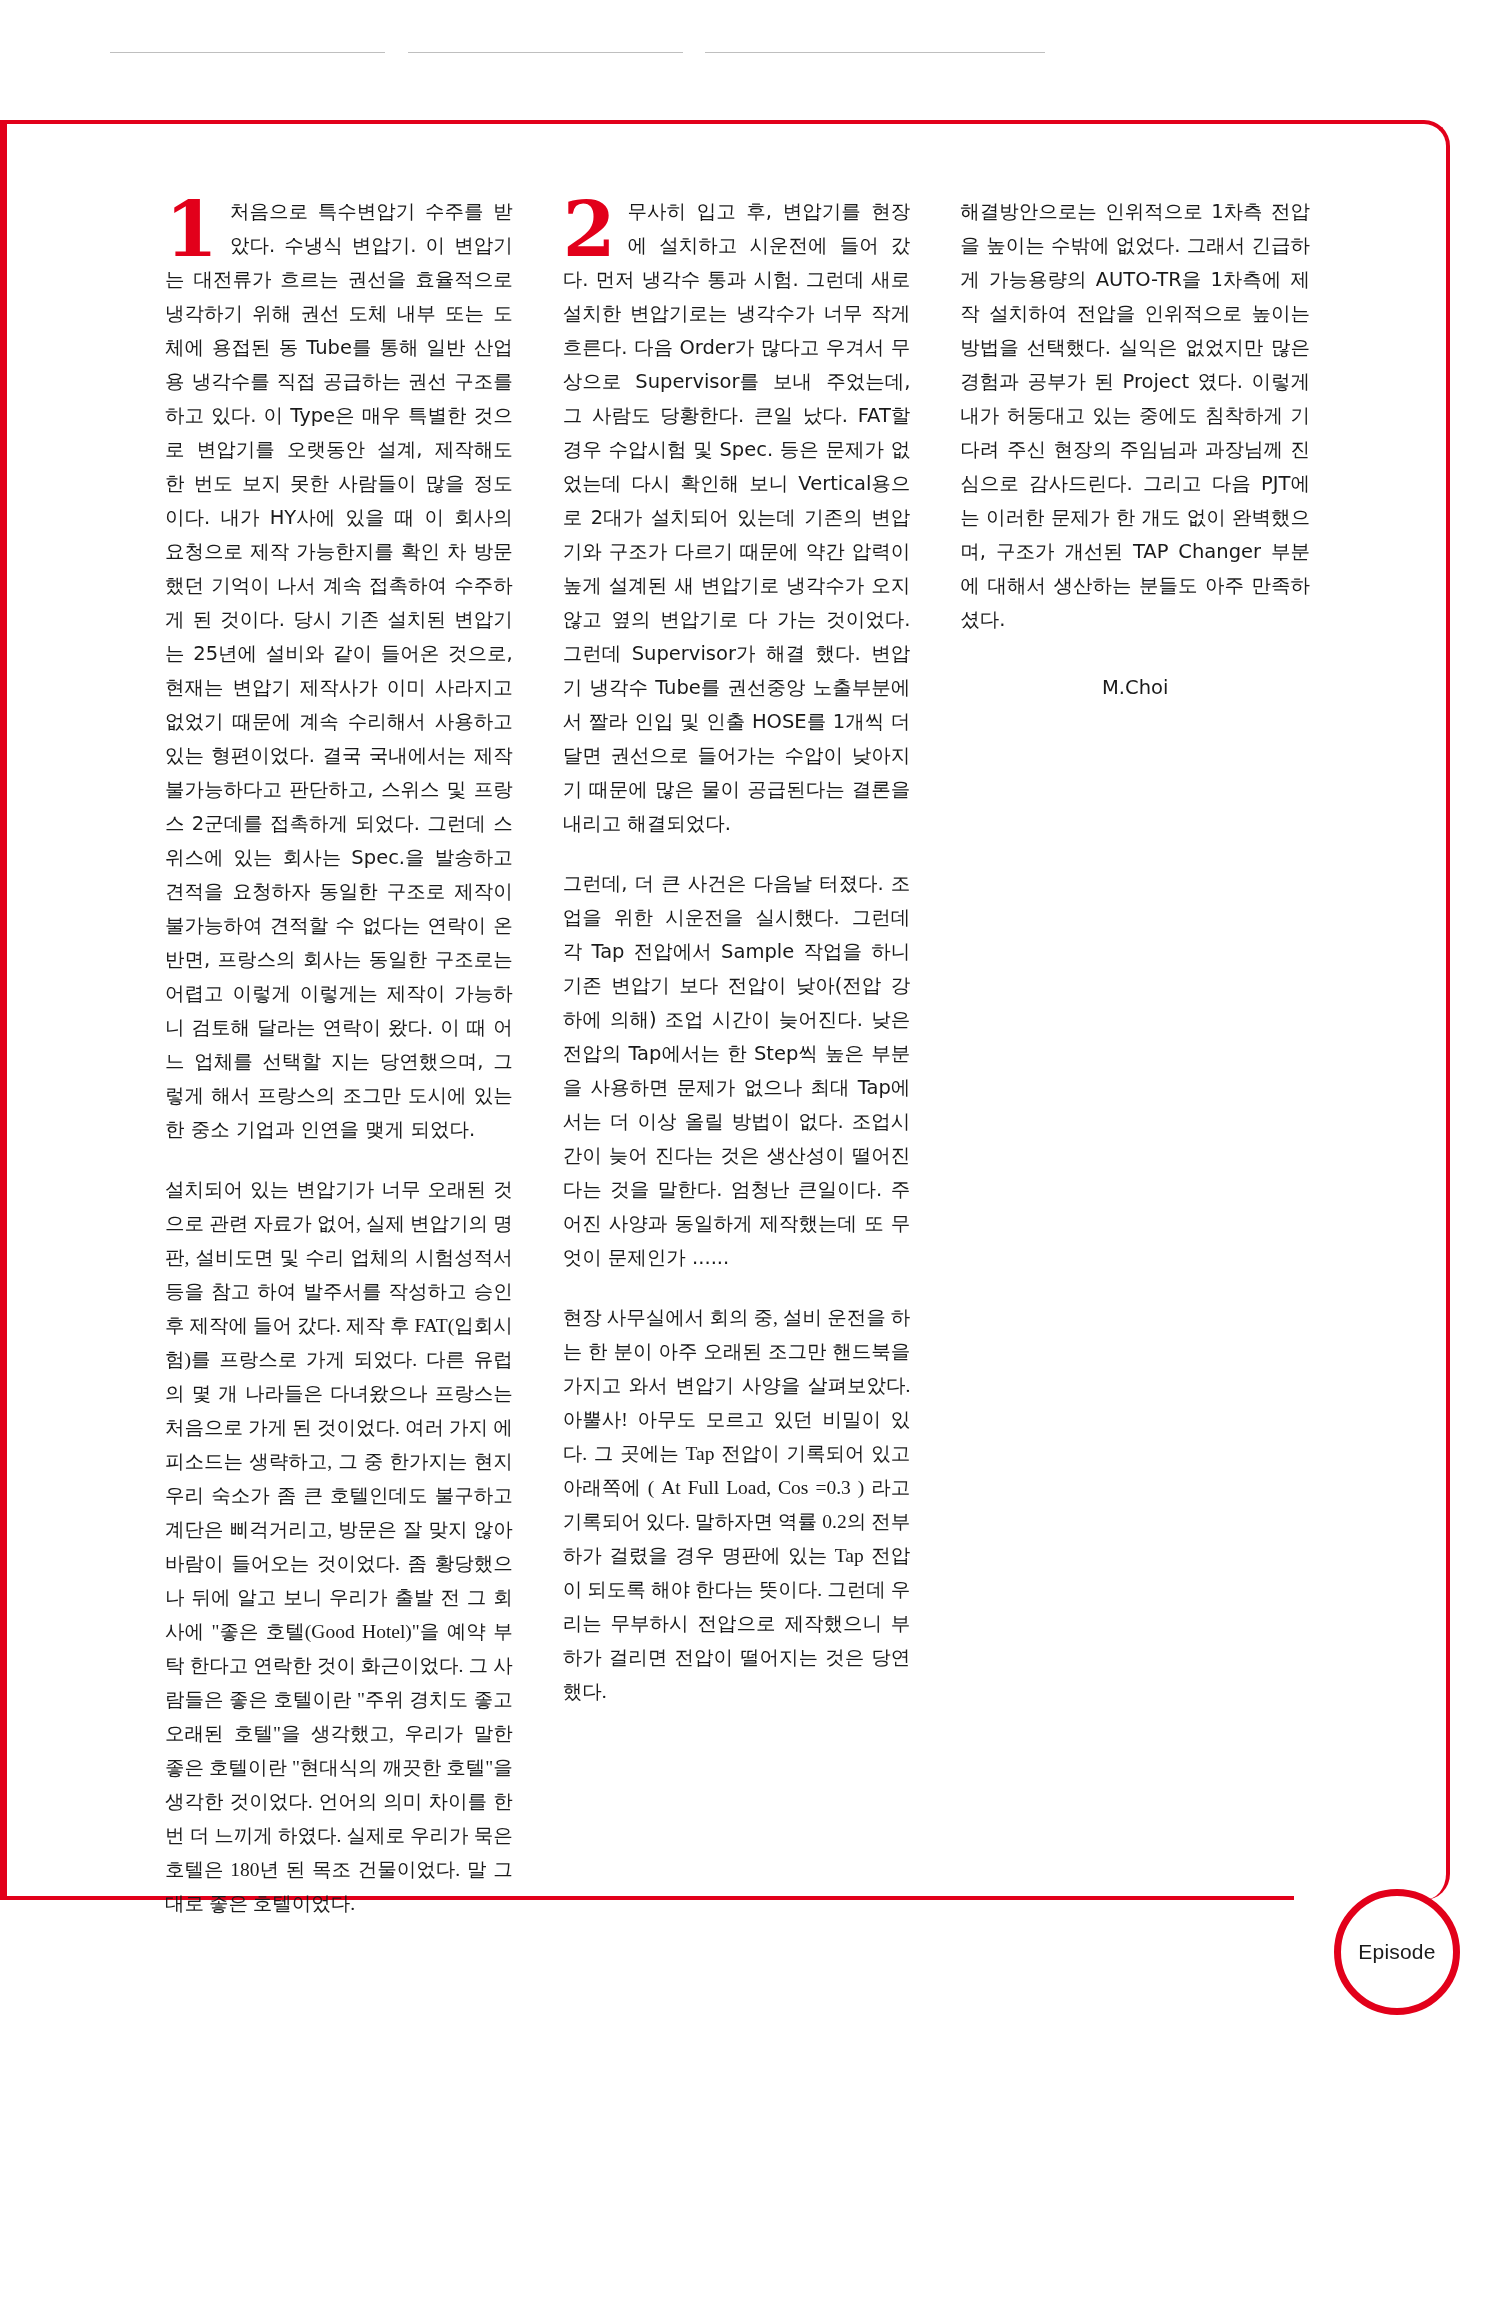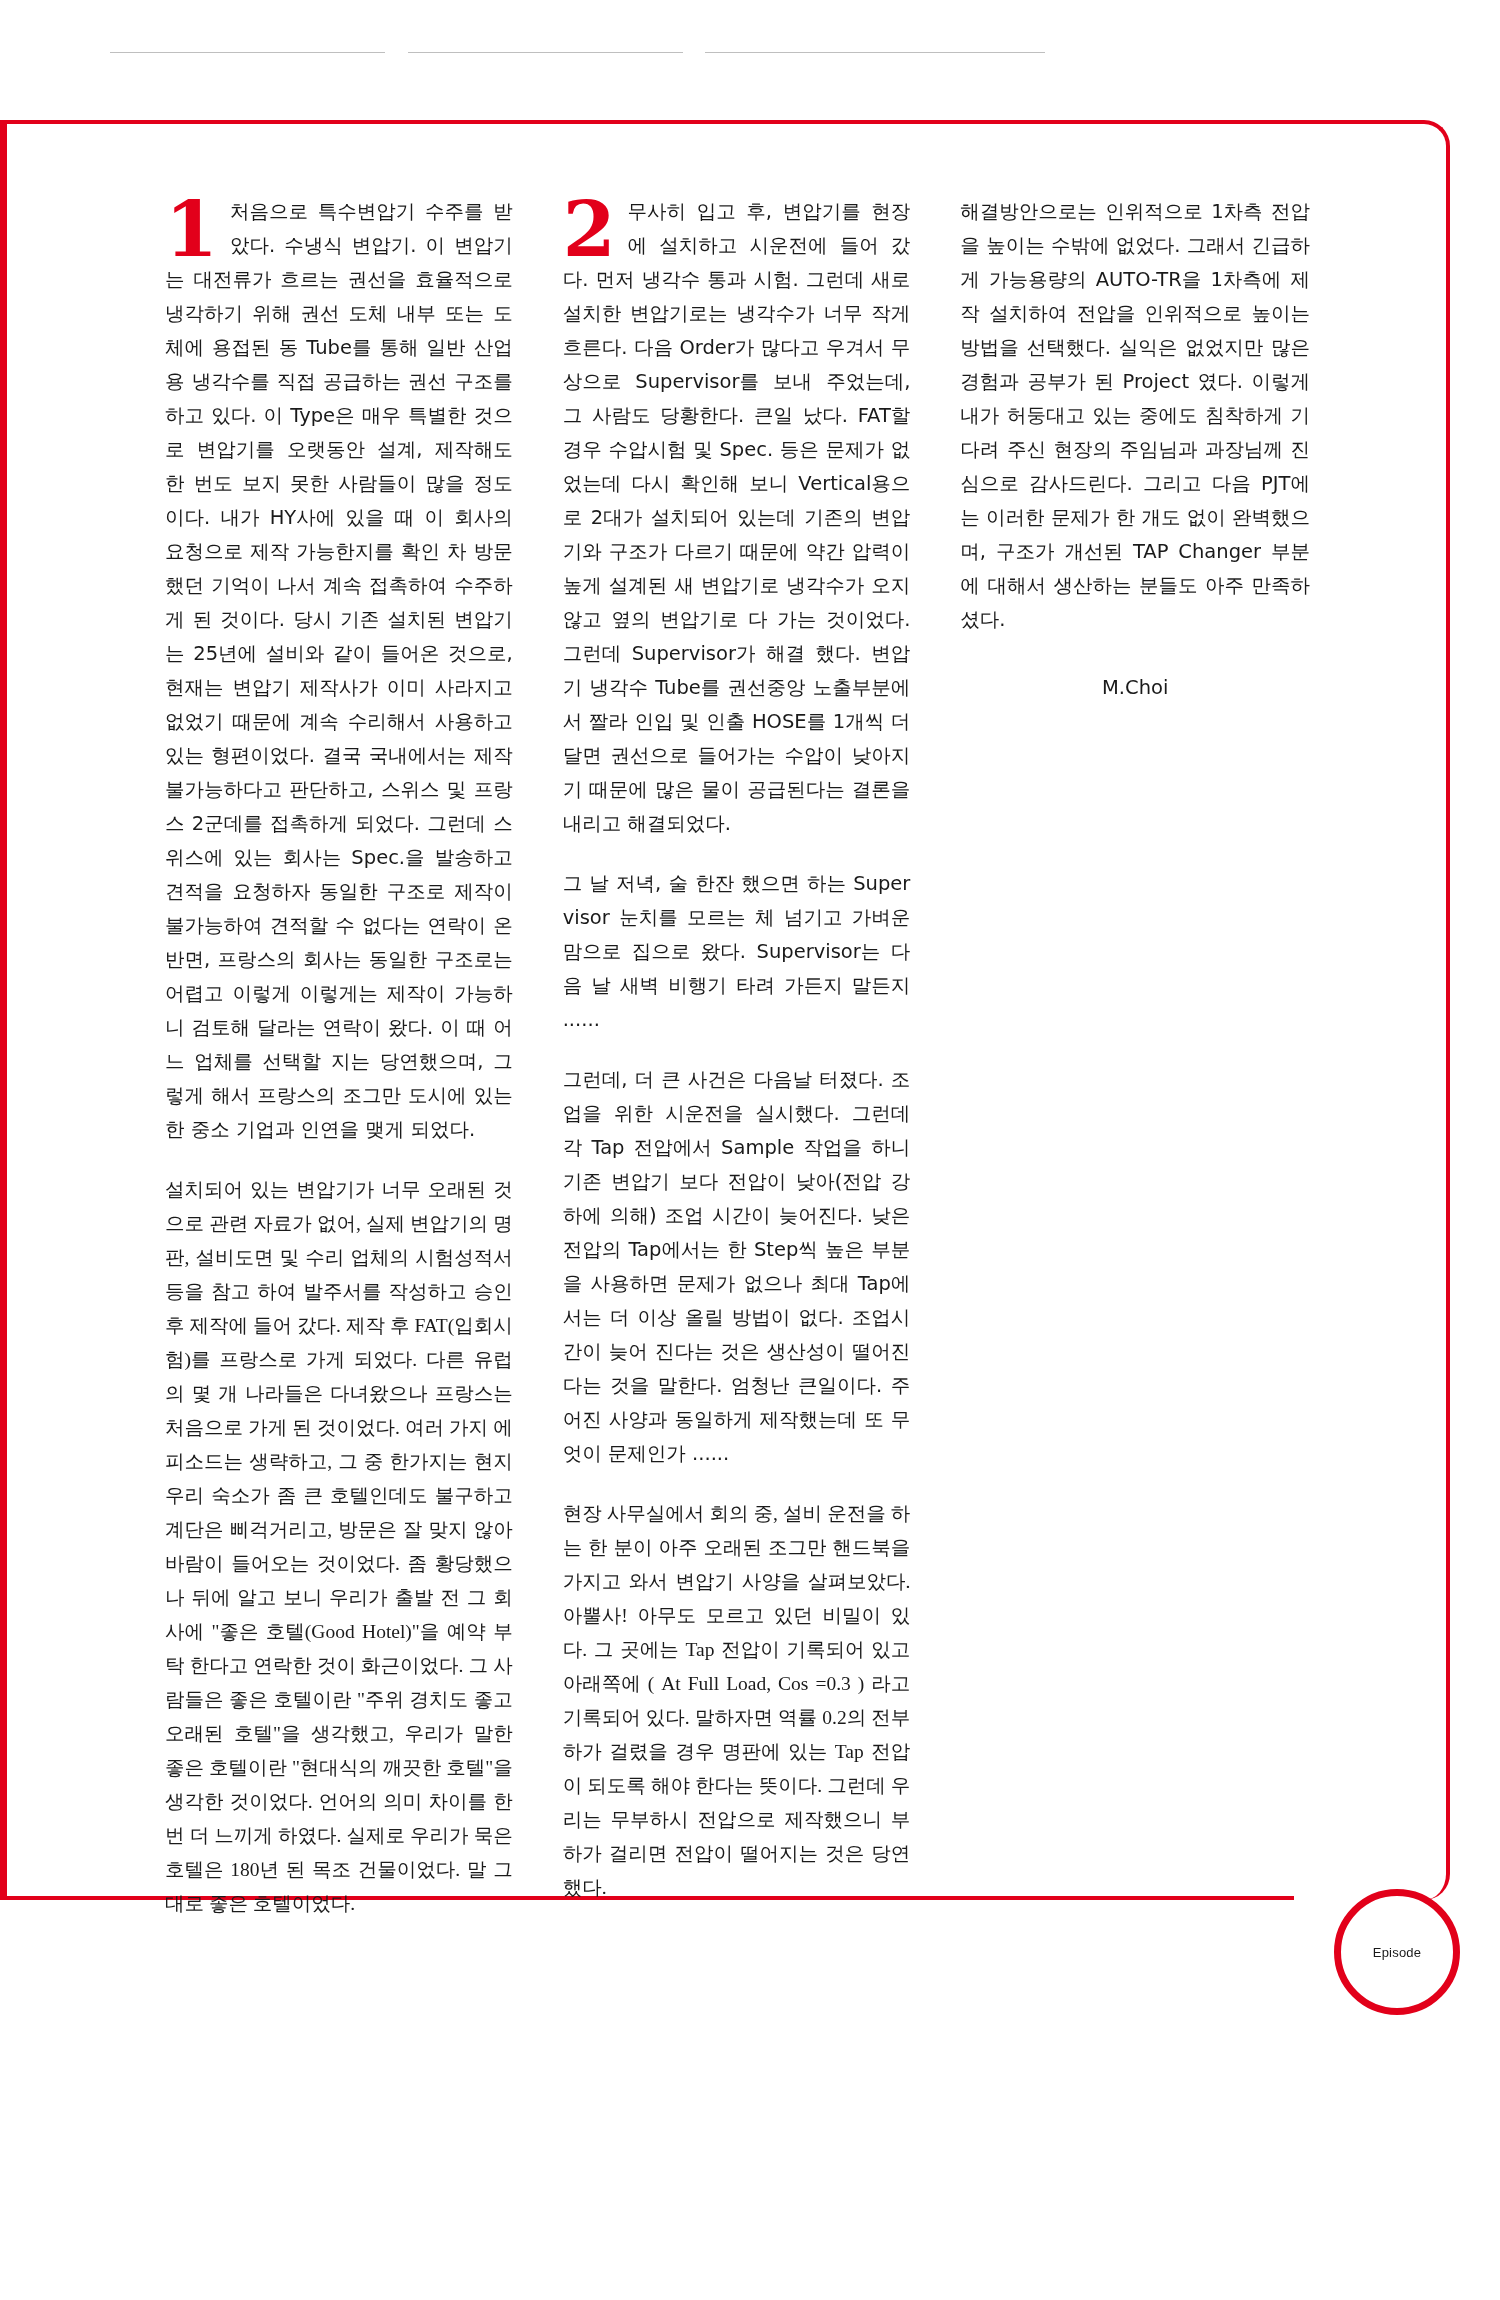--- a/index.html
+++ b/index.html
@@ -63,21 +63,21 @@
     right: 40px;
     bottom: 285px;
     width: 112px;
     height: 112px;
     border-radius: 50%;
     border: 7px solid #e2001a;
     background: #ffffff;
     display: flex;
     align-items: center;
     justify-content: center;
-    font-size: 13px;
+    font-size: 21px;
     color: #1a1a1a;
     letter-spacing: .2px;
     font-family: "Liberation Sans", sans-serif;
   }
 
   
   .columns {
     position: absolute;
     left: 165px;
     top: 195px;
@@ -143,21 +143,20 @@
       <p class="para dropcap-para">
         <span class="dropcap">1</span><span>처음으로 특수변압기 수주를 받았다. 수냉식 변압기. 이 변압기는 대전류가 흐르는 권선을 효율적으로 냉각하기 위해 권선 도체 내부 또는 도체에 용접된 동 Tube를 통해 일반 산업용 냉각수를 직접 공급하는 권선 구조를 하고 있다. 이 Type은 매우 특별한 것으로 변압기를 오랫동안 설계, 제작해도 한 번도 보지 못한 사람들이 많을 정도이다. 내가 HY사에 있을 때 이 회사의 요청으로 제작 가능한지를 확인 차 방문했던 기억이 나서 계속 접촉하여 수주하게 된 것이다. 당시 기존 설치된 변압기는 25년에 설비와 같이 들어온 것으로, 현재는 변압기 제작사가 이미 사라지고 없었기 때문에 계속 수리해서 사용하고 있는 형편이었다. 결국 국내에서는 제작 불가능하다고 판단하고, 스위스 및 프랑스 2군데를 접촉하게 되었다. 그런데 스위스에 있는 회사는 Spec.을 발송하고 견적을 요청하자 동일한 구조로 제작이 불가능하여 견적할 수 없다는 연락이 온 반면, 프랑스의 회사는 동일한 구조로는 어렵고 이렇게 이렇게는 제작이 가능하니 검토해 달라는 연락이 왔다. 이 때 어느 업체를 선택할 지는 당연했으며, 그렇게 해서 프랑스의 조그만 도시에 있는 한 중소 기업과 인연을 맺게 되었다.</span>
       </p>
       <p class="para">설치되어 있는 변압기가 너무 오래된 것으로 관련 자료가 없어, 실제 변압기의 명판, 설비도면 및 수리 업체의 시험성적서 등을 참고 하여 발주서를 작성하고 승인 후 제작에 들어 갔다. 제작 후 FAT(입회시험)를 프랑스로 가게 되었다. 다른 유럽의 몇 개 나라들은 다녀왔으나 프랑스는 처음으로 가게 된 것이었다. 여러 가지 에피소드는 생략하고, 그 중 한가지는 현지 우리 숙소가 좀 큰 호텔인데도 불구하고 계단은 삐걱거리고, 방문은 잘 맞지 않아 바람이 들어오는 것이었다. 좀 황당했으나 뒤에 알고 보니 우리가 출발 전 그 회사에 "좋은 호텔(Good Hotel)"을 예약 부탁 한다고 연락한 것이 화근이었다. 그 사람들은 좋은 호텔이란 "주위 경치도 좋고 오래된 호텔"을 생각했고, 우리가 말한 좋은 호텔이란 "현대식의 깨끗한 호텔"을 생각한 것이었다. 언어의 의미 차이를 한 번 더 느끼게 하였다. 실제로 우리가 묵은 호텔은 180년 된 목조 건물이었다. 말 그대로 좋은 호텔이었다.</p>
     </div>
 
     <div class="col c2">
       <p class="para dropcap-para">
         <span class="dropcap">2</span><span>무사히 입고 후, 변압기를 현장에 설치하고 시운전에 들어 갔다. 먼저 냉각수 통과 시험. 그런데 새로 설치한 변압기로는 냉각수가 너무 작게 흐른다. 다음 Order가 많다고 우겨서 무상으로 Supervisor를 보내 주었는데, 그 사람도 당황한다. 큰일 났다. FAT할 경우 수압시험 및 Spec. 등은 문제가 없었는데 다시 확인해 보니 Vertical용으로 2대가 설치되어 있는데 기존의 변압기와 구조가 다르기 때문에 약간 압력이 높게 설계된 새 변압기로 냉각수가 오지 않고 옆의 변압기로 다 가는 것이었다. 그런데 Supervisor가 해결 했다. 변압기 냉각수 Tube를 권선중앙 노출부분에서 짤라 인입 및 인출 HOSE를 1개씩 더 달면 권선으로 들어가는 수압이 낮아지기 때문에 많은 물이 공급된다는 결론을 내리고 해결되었다.</span>
       </p>
-      <p class="para">그 날 저녁, 술 한잔 했으면 하는 Supervisor 눈치를 모르는 체 넘기고 가벼운 맘으로 집으로 왔다. Supervisor는 다음 날 새벽 비행기 타려 가든지 말든지 ......</p>
       <p class="para">그런데, 더 큰 사건은 다음날 터졌다. 조업을 위한 시운전을 실시했다. 그런데 각 Tap 전압에서 Sample 작업을 하니 기존 변압기 보다 전압이 낮아(전압 강하에 의해) 조업 시간이 늦어진다. 낮은 전압의 Tap에서는 한 Step씩 높은 부분을 사용하면 문제가 없으나 최대 Tap에서는 더 이상 올릴 방법이 없다. 조업시간이 늦어 진다는 것은 생산성이 떨어진다는 것을 말한다. 엄청난 큰일이다. 주어진 사양과 동일하게 제작했는데 또 무엇이 문제인가 ......</p>
       <p class="para">현장 사무실에서 회의 중, 설비 운전을 하는 한 분이 아주 오래된 조그만 핸드북을 가지고 와서 변압기 사양을 살펴보았다. 아뿔사! 아무도 모르고 있던 비밀이 있다. 그 곳에는 Tap 전압이 기록되어 있고 아래쪽에 ( At Full Load, Cos =0.3 ) 라고 기록되어 있다. 말하자면 역률 0.2의 전부하가 걸렸을 경우 명판에 있는 Tap 전압이 되도록 해야 한다는 뜻이다. 그런데 우리는 무부하시 전압으로 제작했으니 부하가 걸리면 전압이 떨어지는 것은 당연했다.</p>
     </div>
 
     <div class="col c3">
       <p class="para">해결방안으로는 인위적으로 1차측 전압을 높이는 수밖에 없었다. 그래서 긴급하게 가능용량의 AUTO-TR을 1차측에 제작 설치하여 전압을 인위적으로 높이는 방법을 선택했다. 실익은 없었지만 많은 경험과 공부가 된 Project 였다. 이렇게 내가 허둥대고 있는 중에도 침착하게 기다려 주신 현장의 주임님과 과장님께 진심으로 감사드린다. 그리고 다음 PJT에는 이러한 문제가 한 개도 없이 완벽했으며, 구조가 개선된 TAP Changer 부분에 대해서 생산하는 분들도 아주 만족하셨다.</p>
       <div class="signature">M.Choi</div>
     </div>
 
   </div>

